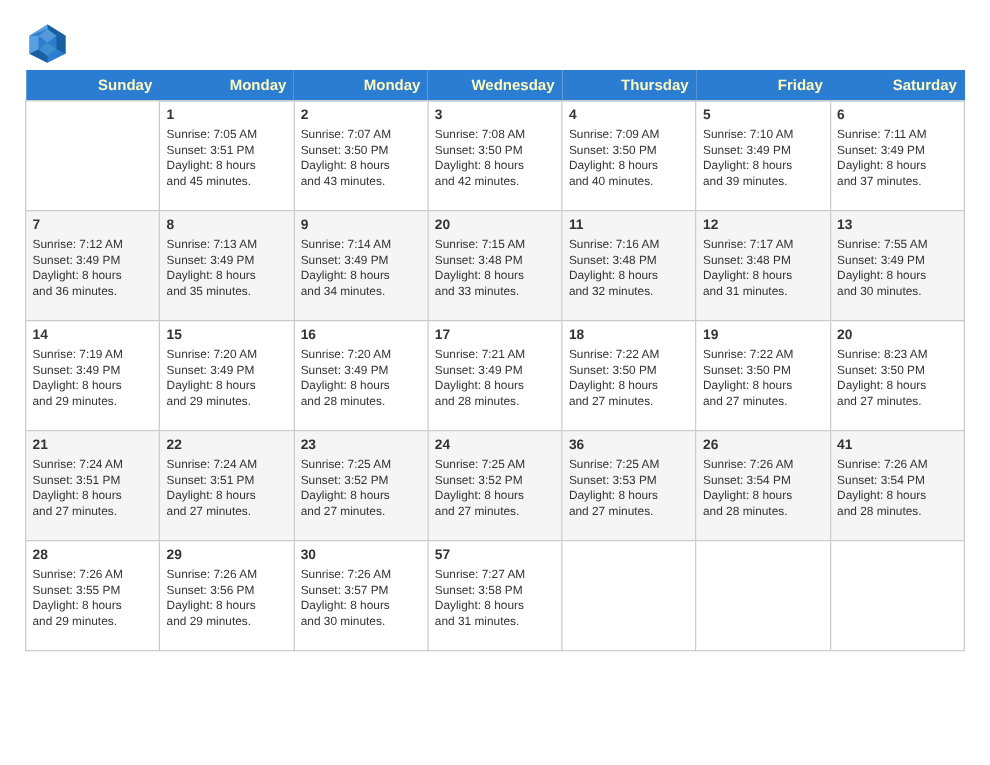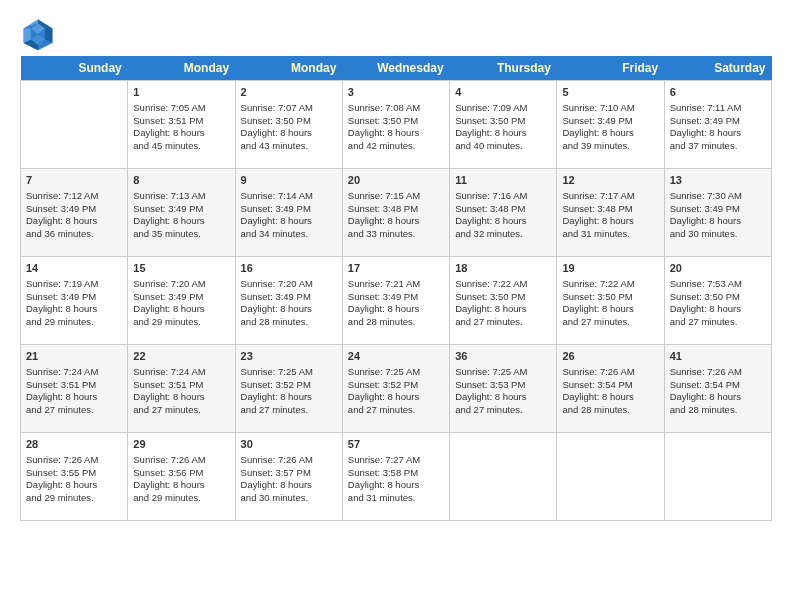--- a/index.html
+++ b/index.html
@@ -201,21 +201,21 @@
           </td>
           <td>
             <div class="day-num">12</div>
             <div>Sunrise: 7:17 AM</div>
             <div>Sunset: 3:48 PM</div>
             <div>Daylight: 8 hours</div>
             <div>and 31 minutes.</div>
           </td>
           <td>
             <div class="day-num">13</div>
-            <div>Sunrise: 7:30 AM</div>
+            <div>Sunrise: 7:55 AM</div>
             <div>Sunset: 3:49 PM</div>
             <div>Daylight: 8 hours</div>
             <div>and 30 minutes.</div>
           </td>
         </tr>
         <tr>
           <td>
             <div class="day-num">14</div>
             <div>Sunrise: 7:19 AM</div>
             <div>Sunset: 3:49 PM</div>
@@ -252,21 +252,21 @@
           </td>
           <td>
             <div class="day-num">19</div>
             <div>Sunrise: 7:22 AM</div>
             <div>Sunset: 3:50 PM</div>
             <div>Daylight: 8 hours</div>
             <div>and 27 minutes.</div>
           </td>
           <td>
             <div class="day-num">20</div>
-            <div>Sunrise: 7:53 AM</div>
+            <div>Sunrise: 8:23 AM</div>
             <div>Sunset: 3:50 PM</div>
             <div>Daylight: 8 hours</div>
             <div>and 27 minutes.</div>
           </td>
         </tr>
         <tr>
           <td>
             <div class="day-num">21</div>
             <div>Sunrise: 7:24 AM</div>
             <div>Sunset: 3:51 PM</div>

